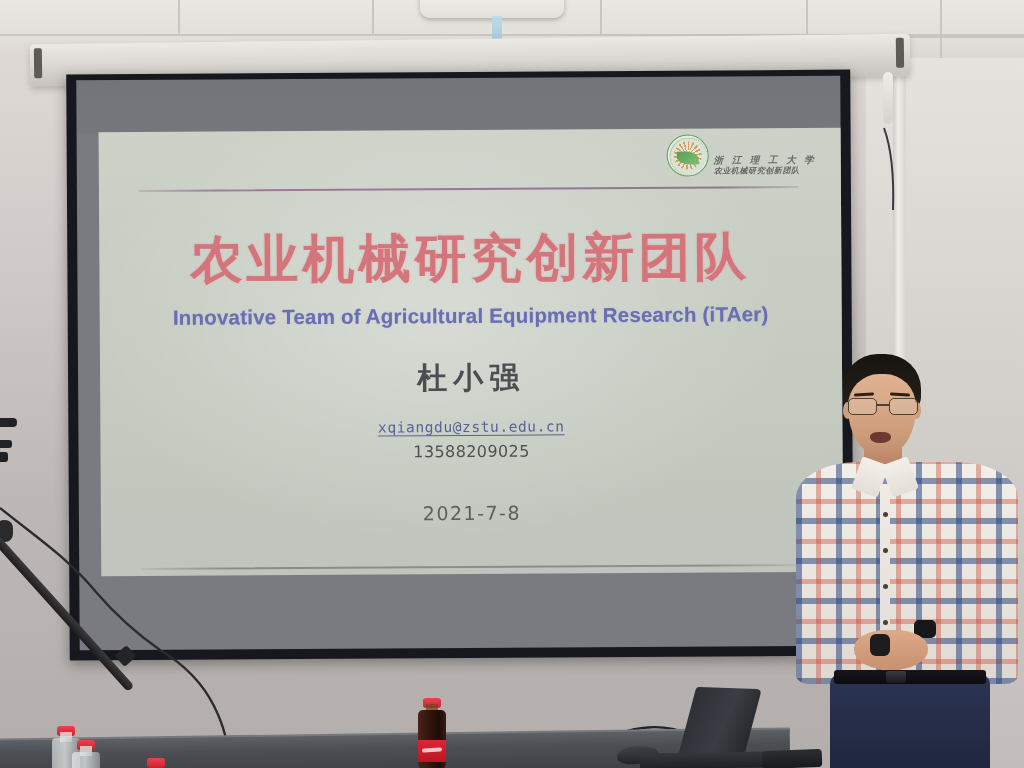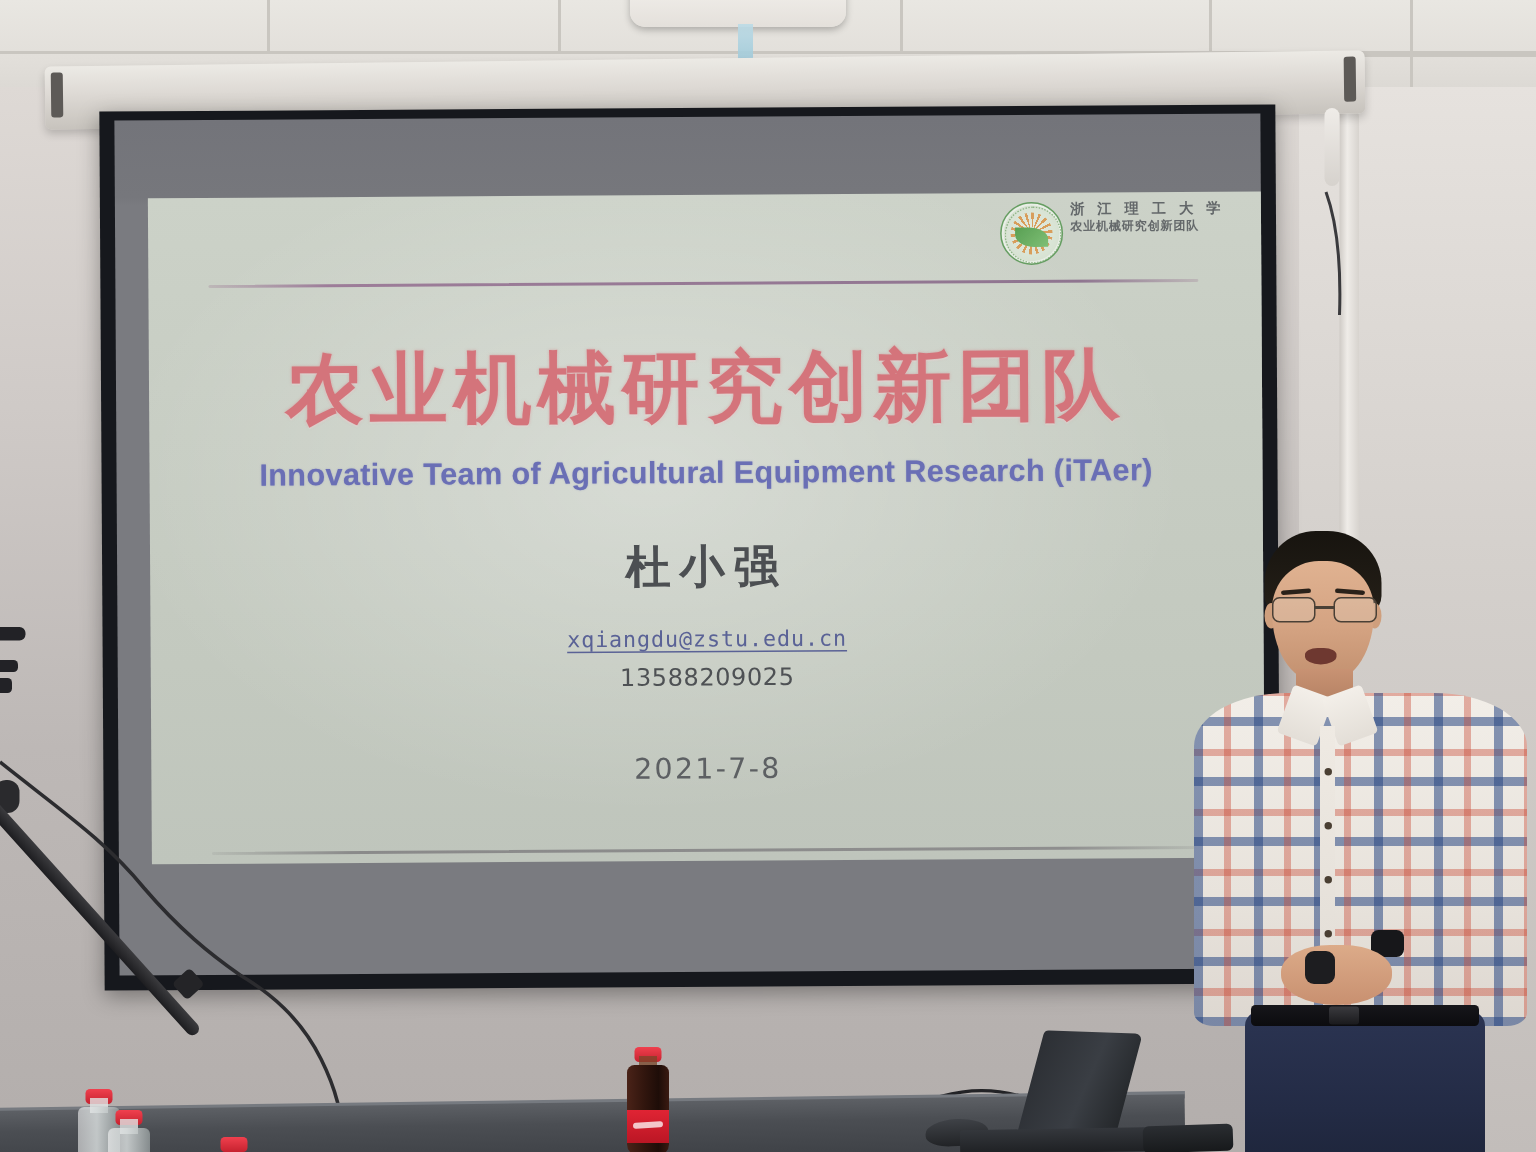--- a/index.html
+++ b/index.html
@@ -117,23 +117,24 @@
     left: 0; top: 0; width: 100%; height: 100%;
     background: radial-gradient(ellipse at 45% 42%, rgba(255,255,255,.30) 0%, rgba(255,255,255,0) 62%);
     pointer-events: none;
   }
 
   
   .logo-block {
     position: absolute;
     right: 24px; top: 6px;
     display: flex;
-    align-items: flex-start;
+    align-items: flex-end;
     gap: 5px;
     opacity: .92;
+    font-style: italic;
   }
   .logo-emblem {
     position: relative;
     width: 40px; height: 40px;
     border-radius: 50%;
     background: radial-gradient(circle at 50% 50%, #e9efe6 0%, #dbe5d6 55%, #cfd9c9 100%);
     border: 1.6px solid #5e9a5a;
     box-shadow: inset 0 0 0 1.4px rgba(255,255,255,.5);
     overflow: hidden;
   }

